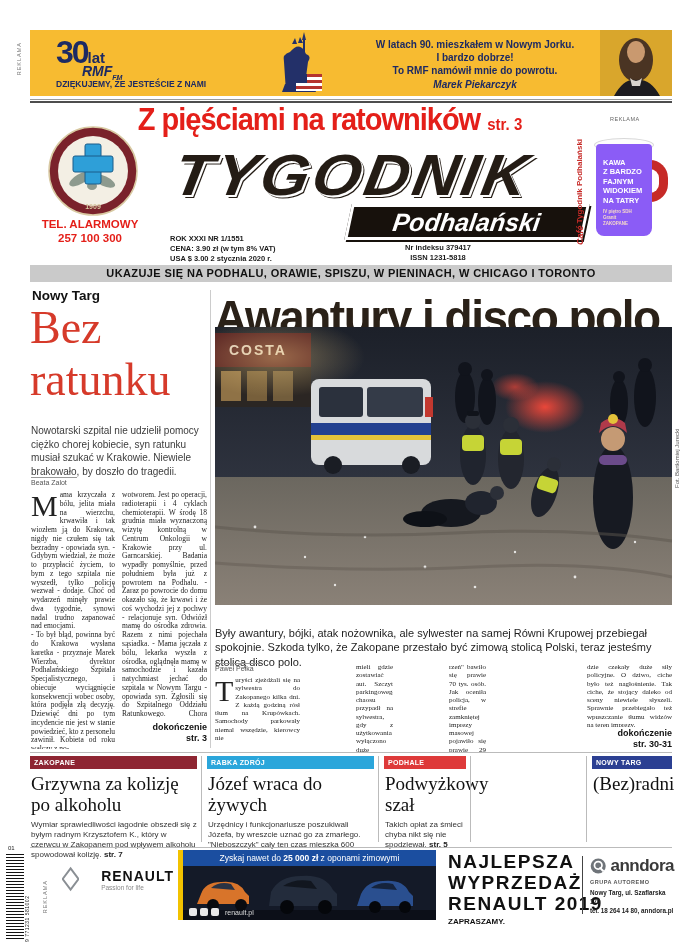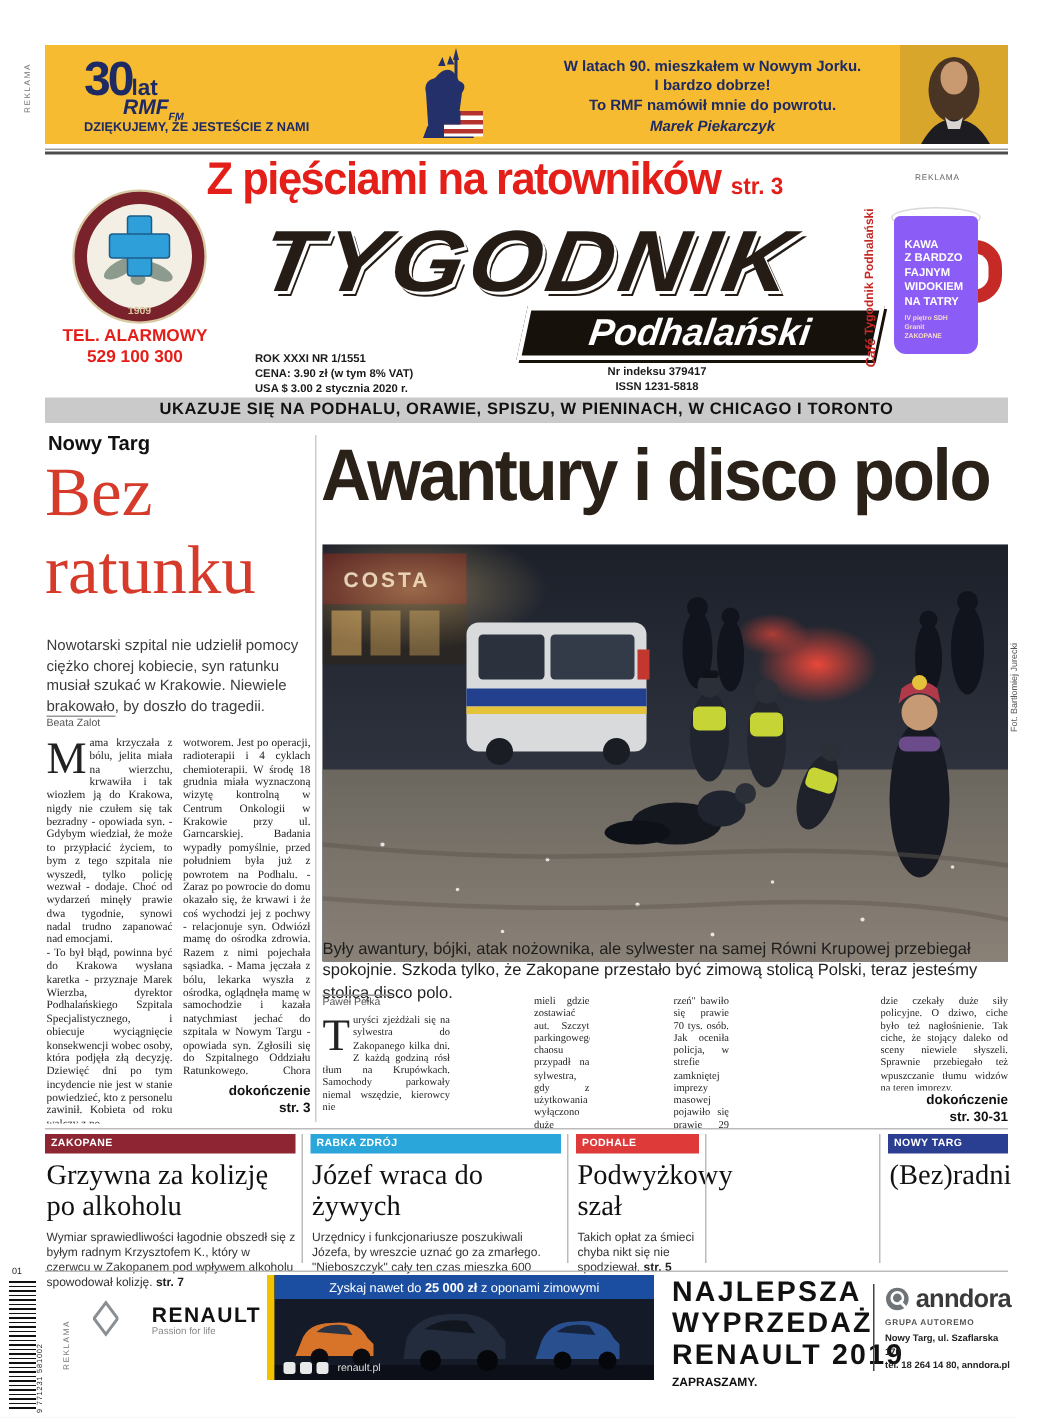--- a/index.html
+++ b/index.html
@@ -78,21 +78,21 @@
   .dc { float:left; font-family:"Liberation Serif", serif; font-size:30px; line-height:.85; padding:2px 2px 0 0; color:#222; }
   .cont { font-family:"Liberation Sans", sans-serif; font-weight:700; font-size:9px; color:#111;
     text-align:right; line-height:1.2; }
   .lead-cont { position:absolute; left:122px; top:722px; width:85px; }
 
   .vrule-mid { position:absolute; left:210px; top:290px; width:1px; height:458px; background:#ccc; }
 
   
   .main-headline { position:absolute; left:214px; top:288px; width:460px; font-size:46px; font-weight:900;
     color:#2a2118; letter-spacing:-1.5px; transform:scaleY(1.06); transform-origin:left top; white-space:nowrap; }
-  .photo { position:absolute; left:215px; top:363px; width:457px; height:278px; background:#20242f; overflow:hidden; }
+  .photo { position:absolute; left:215px; top:327px; width:457px; height:278px; background:#20242f; overflow:hidden; }
   .photo-credit { position:absolute; left:674px; top:348px; height:140px; writing-mode:vertical-rl;
     transform:rotate(180deg); font-size:6px; color:#555; }
   .caption { position:absolute; left:215px; top:626px; width:457px; font-size:11px; color:#1e1e1e; line-height:1.3; }
   .mcol { position:absolute; top:663px; width:85px; height:90px; }
   .mcol .body { font-family:"Liberation Serif", serif; font-size:7px; line-height:1.18; color:#222;
     text-align:justify; overflow:hidden; height:76px; }
   .mcol1 { left:215px; } .mcol2 { left:308px; } .mcol3 { left:401px; } .mcol4 { left:494px; } .mcol5 { left:587px; }
   .mcol2 .body,.mcol3 .body,.mcol4 .body { height:90px;margin-left:48px; }
   .mcol5 .body { height:64px; }
   .main-cont { position:absolute; left:587px; top:728px; width:85px; }
@@ -202,21 +202,21 @@
       </g>
       <g fill="#2e9fd8" stroke="#1b5d8a" stroke-width="1">
         <rect x="45" y="18" width="16" height="40" rx="2"></rect>
         <rect x="33" y="30" width="40" height="16" rx="2"></rect>
       </g>
       <text x="53" y="83" text-anchor="middle" font-size="7" font-weight="bold" fill="#d8c9a2">1909</text>
     </svg>
   </div>
   <div class="alarm">
     <div>TEL. ALARMOWY</div>
-    <div>529 100 300</div>
+    <div>257 100 300</div>
   </div>
 
   <div class="logo-title">TYGODNIK</div>
   <div class="logo-ribbon">
     <span>Podhalański</span>
   </div>
 
   <div class="issue-info">
     <div>ROK XXXI    NR 1/1551</div>
     <div>CENA: 3.90 zł (w tym 8% VAT)</div>

